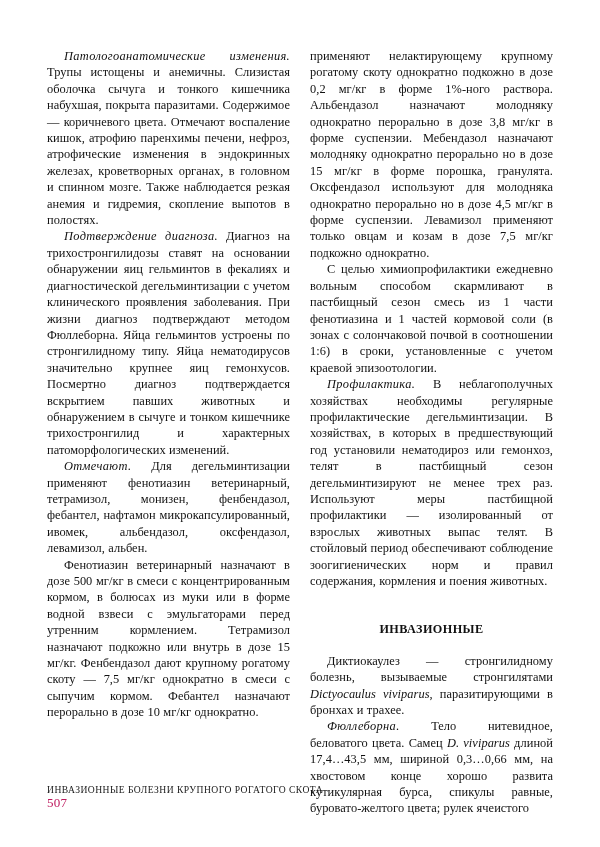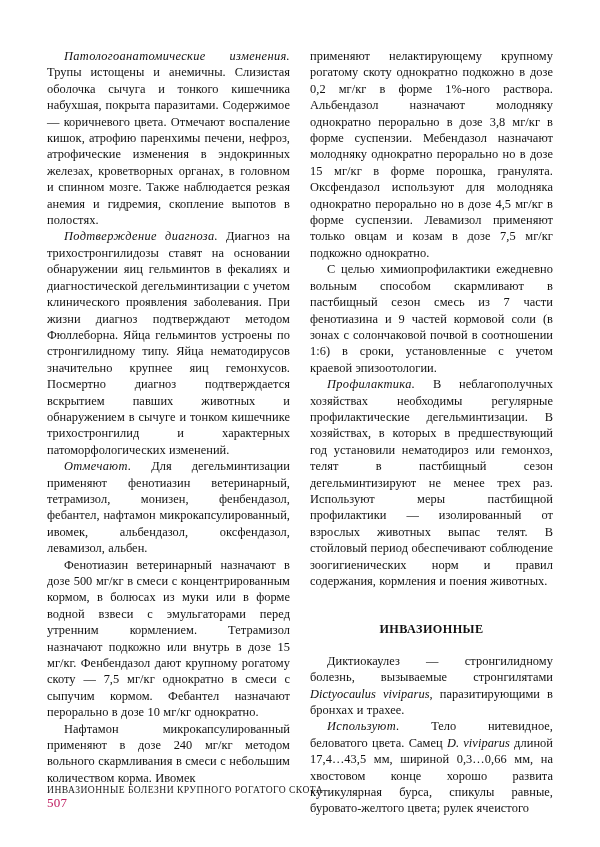--- a/index.html
+++ b/index.html
@@ -110,37 +110,36 @@
     <div class="col">
 
       <p class="para indent"><span class="runin">Патологоанатомические изменения.</span><span> Трупы истощены и анемичны. Слизистая оболочка сычуга и тонкого кишечника набухшая, покрыта паразитами. Содержимое — коричневого цвета. Отмечают воспаление кишок, атрофию паренхимы печени, нефроз, атрофические изменения в эндокринных железах, кроветворных органах, в головном и спинном мозге. Также наблюдается резкая анемия и гидремия, скопление выпотов в полостях.</span></p>
 
       <p class="para indent"><span class="runin">Подтверждение диагноза.</span><span> Диагноз на трихостронгилидозы ставят на основании обнаружении яиц гельминтов в фекалиях и диагностической дегельминтизации с учетом клинического проявления заболевания. При жизни диагноз подтверждают методом Фюллеборна. Яйца гельминтов устроены по стронгилидному типу. Яйца нематодирусов значительно крупнее яиц гемонхусов. Посмертно диагноз подтверждается вскрытием павших животных и обнаружением в сычуге и тонком кишечнике трихостронгилид и характерных патоморфологических изменений.</span></p>
 
       <p class="para indent"><span class="runin">Отмечают.</span><span> Для дегельминтизации применяют фенотиазин ветеринарный, тетрамизол, монизен, фенбендазол, фебантел, нафтамон микрокапсулированный, ивомек, альбендазол, оксфендазол, левамизол, альбен.</span></p>
 
       <p class="para indent"><span>Фенотиазин ветеринарный назначают в дозе 500 мг/кг в смеси с концентрированным кормом, в болюсах из муки или в форме водной взвеси с эмульгаторами перед утренним кормлением. Тетрамизол назначают подкожно или внутрь в дозе 15 мг/кг. Фенбендазол дают крупному рогатому скоту — 7,5 мг/кг однократно в смеси с сыпучим кормом. Фебантел назначают перорально в дозе 10 мг/кг однократно.</span></p>
 
-      <p class="para indent"><span>Нафтамон микрокапсулированный применяют в дозе 240 мг/кг методом вольного скармливания в смеси с небольшим количеством корма. Ивомек</span></p>
 
     </div>
 
     <div class="col">
 
       <p class="para"><span>применяют нелактирующему крупному рогатому скоту однократно подкожно в дозе 0,2 мг/кг в форме 1%-ного раствора. Альбендазол назначают молодняку однократно перорально в дозе 3,8 мг/кг в форме суспензии. Мебендазол назначают молодняку однократно перорально но в дозе 15 мг/кг в форме порошка, гранулята. Оксфендазол используют для молодняка однократно перорально но в дозе 4,5 мг/кг в форме суспензии. Левамизол применяют только овцам и козам в дозе 7,5 мг/кг подкожно однократно.</span></p>
 
-      <p class="para indent"><span>С целью химиопрофилактики ежедневно вольным способом скармливают в пастбищный сезон смесь из 7 части фенотиазина и 9 частей кормовой соли (в зонах с солончаковой почвой в соотношении 1:6) в сроки, установленные с учетом краевой эпизоотологии.</span></p>
+      <p class="para indent"><span>С целью химиопрофилактики ежедневно вольным способом скармливают в пастбищный сезон смесь из 1 части фенотиазина и 1 частей кормовой соли (в зонах с солончаковой почвой в соотношении 1:6) в сроки, установленные с учетом краевой эпизоотологии.</span></p>
 
       <p class="para indent"><span class="runin">Профилактика.</span><span> В неблагополучных хозяйствах необходимы регулярные профилактические дегельминтизации. В хозяйствах, в которых в предшествующий год установили нематодироз или гемонхоз, телят в пастбищный сезон дегельминтизируют не менее трех раз. Используют меры пастбищной профилактики — изолированный от взрослых животных выпас телят. В стойловый период обеспечивают соблюдение зоогигиенических норм и правил содержания, кормления и поения животных.</span></p>
 
       <h2 class="section-heading">ИНВАЗИОННЫЕ</h2>
 
       <p class="para indent"><span>Диктиокаулез — стронгилидному болезнь, вызываемые стронгилятами </span><span class="sci">Dictyocaulus viviparus</span><span>, паразитирующими в бронхах и трахее.</span></p>
 
-      <p class="para indent"><span class="runin">Используют.</span><span> Тело нитевидное, беловатого цвета. Самец </span><span class="sci">D. viviparus</span><span> длиной 17,4…43,5 мм, шириной 0,3…0,66 мм, на хвостовом конце хорошо развита кутикулярная бурса, спикулы равные, буровато-желтого цвета; рулек ячеистого</span></p>
+      <p class="para indent"><span class="runin">Фюллеборна.</span><span> Тело нитевидное, беловатого цвета. Самец </span><span class="sci">D. viviparus</span><span> длиной 17,4…43,5 мм, шириной 0,3…0,66 мм, на хвостовом конце хорошо развита кутикулярная бурса, спикулы равные, буровато-желтого цвета; рулек ячеистого</span></p>
 
     </div>
 
   </div>
 
   <div class="footer">
     <div class="footer-title">ИНВАЗИОННЫЕ БОЛЕЗНИ КРУПНОГО РОГАТОГО СКОТА</div>
     <div class="footer-page">507</div>
   </div>
 

